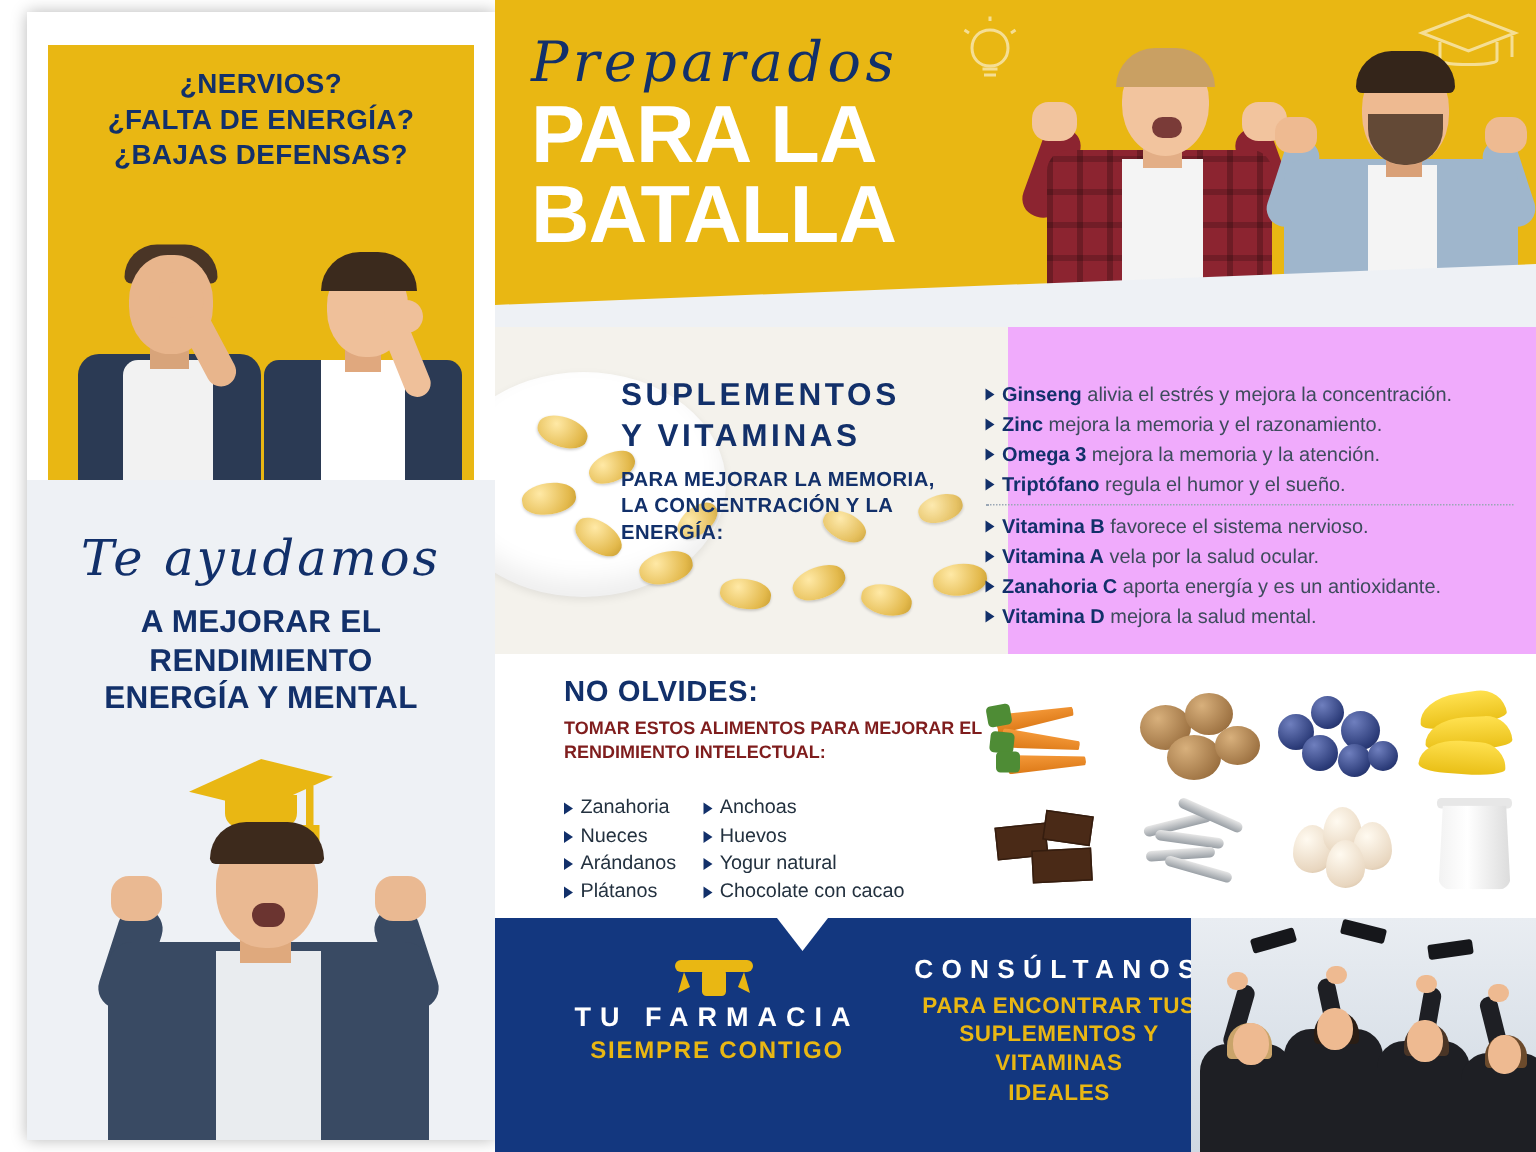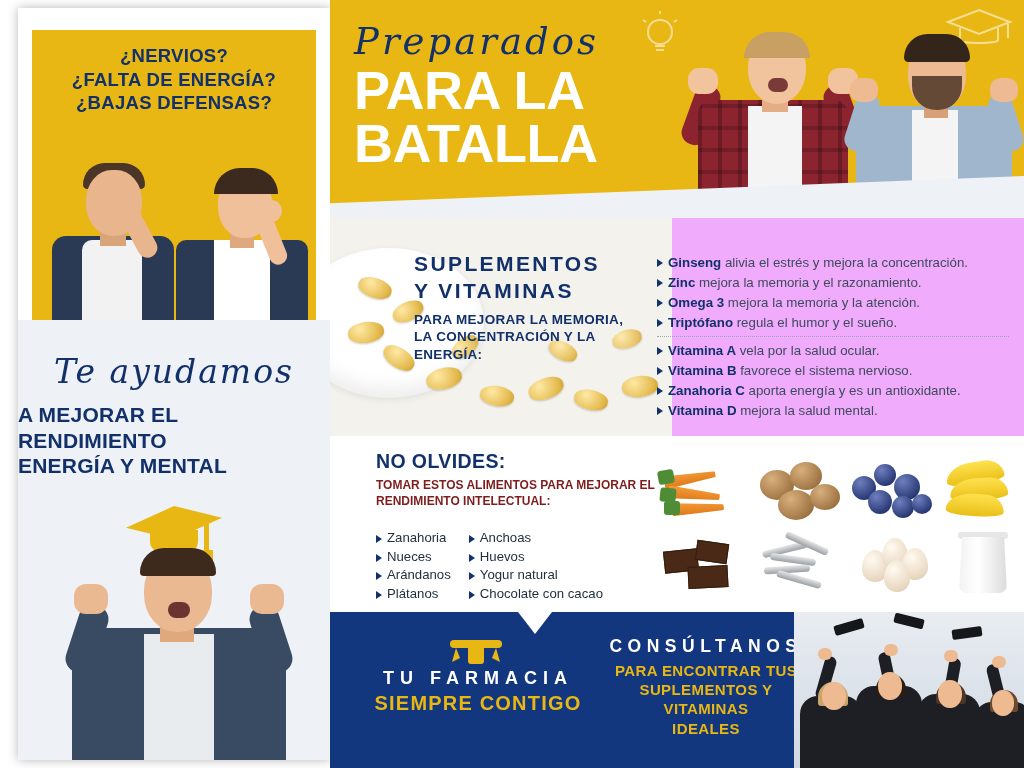--- a/index.html
+++ b/index.html
@@ -66,21 +66,21 @@
   .left-lower {
     position: absolute; left: 0; top: 312px; width: 312px; height: 440px;
     background: #eef1f5;
   }
   .script-te {
     position: absolute; left: 0; top: 32px; width: 312px; text-align: center;
     font-family: "DejaVu Serif", serif; font-style: italic;
     color: #12306a; font-size: 33px; letter-spacing: 2px;
   }
   .left-lower-heads {
-    position: absolute; left: 0; top: 82px; width: 312px; 
+    position: absolute; left: 0; top: 82px; width: 312px; text-align: center;
   }
   .left-lower-heads div {
     color: #12306a; font-weight: bold; font-size: 21px; line-height: 1.22;
     letter-spacing: 0.2px;
   }
   
   .cap {
     position: absolute; left: 108px; top: 186px; width: 96px; height: 56px;
   }
   .cap .board {
@@ -253,21 +253,21 @@
   .band-blue {
     position: absolute; left: 0; top: 612px; width: 694px; height: 156px;
     background: #13377f; overflow: hidden;
   }
   .blue-notch {
     position: absolute; left: 188px; top: 0; width: 34px; height: 22px; background: #ffffff;
     clip-path: polygon(0 0, 100% 0, 50% 100%);
   }
   .pharm { position: absolute; left: 22px; top: 56px; width: 252px; text-align: center; }
   .pharm .l1 { color: #ffffff; font-weight: bold; font-size: 18px; letter-spacing: 6px; }
-  .pharm .l2 { color: #e9b713; font-weight: bold; font-size: 20px; letter-spacing: 1.2px; margin-top: 3px; }
+  .pharm .l2 { color: #e9b713; font-weight: bold; font-size: 16px; letter-spacing: 1.2px; margin-top: 3px; }
   .scroll-icon { position: absolute; left: 116px; top: 20px; width: 60px; height: 34px; }
   .consult { position: absolute; left: 236px; top: 24px; width: 280px; text-align: center; }
   .consult .c1 { color: #ffffff; font-weight: bold; font-size: 17.5px; letter-spacing: 5.5px; }
   .consult .c2 { color: #e9b713; font-weight: bold; font-size: 15px; line-height: 1.28; letter-spacing: 0.4px; margin-top: 4px; }
   
   .grads { position: absolute; right: 0; top: 0; width: 230px; height: 156px; overflow: hidden; }
   .gsky { position: absolute; inset: 0; background: linear-gradient(180deg,#e9edf2,#cfd8e2); }
   .gown { position: absolute; bottom: 0; background: #1e1f24; border-radius: 18px 18px 0 0; }
   .gface { position: absolute; border-radius: 48%; background: #eeba91; }
   .ghair { position: absolute; border-radius: 40px 40px 8px 8px; }
@@ -452,25 +452,25 @@
         </div>
         <div class="row">
           <span class="tri"></span>
           <span class="txt"><b>Triptófano</b><span> regula el humor y el sueño.</span></span>
         </div>
 
         <div class="dotted-sep"></div>
 
         <div class="row">
           <span class="tri"></span>
+          <span class="txt"><b>Vitamina B</b><span> favorece el sistema nervioso.</span></span>
+        </div>
+        <div class="row">
+          <span class="tri"></span>
           <span class="txt"><b>Vitamina A</b><span> vela por la salud ocular.</span></span>
-        </div>
-        <div class="row">
-          <span class="tri"></span>
-          <span class="txt"><b>Vitamina B</b><span> favorece el sistema nervioso.</span></span>
         </div>
         <div class="row">
           <span class="tri"></span>
           <span class="txt"><b>Zanahoria C</b><span> aporta energía y es un antioxidante.</span></span>
         </div>
         <div class="row">
           <span class="tri"></span>
           <span class="txt"><b>Vitamina D</b><span> mejora la salud mental.</span></span>
         </div>
       </div>

